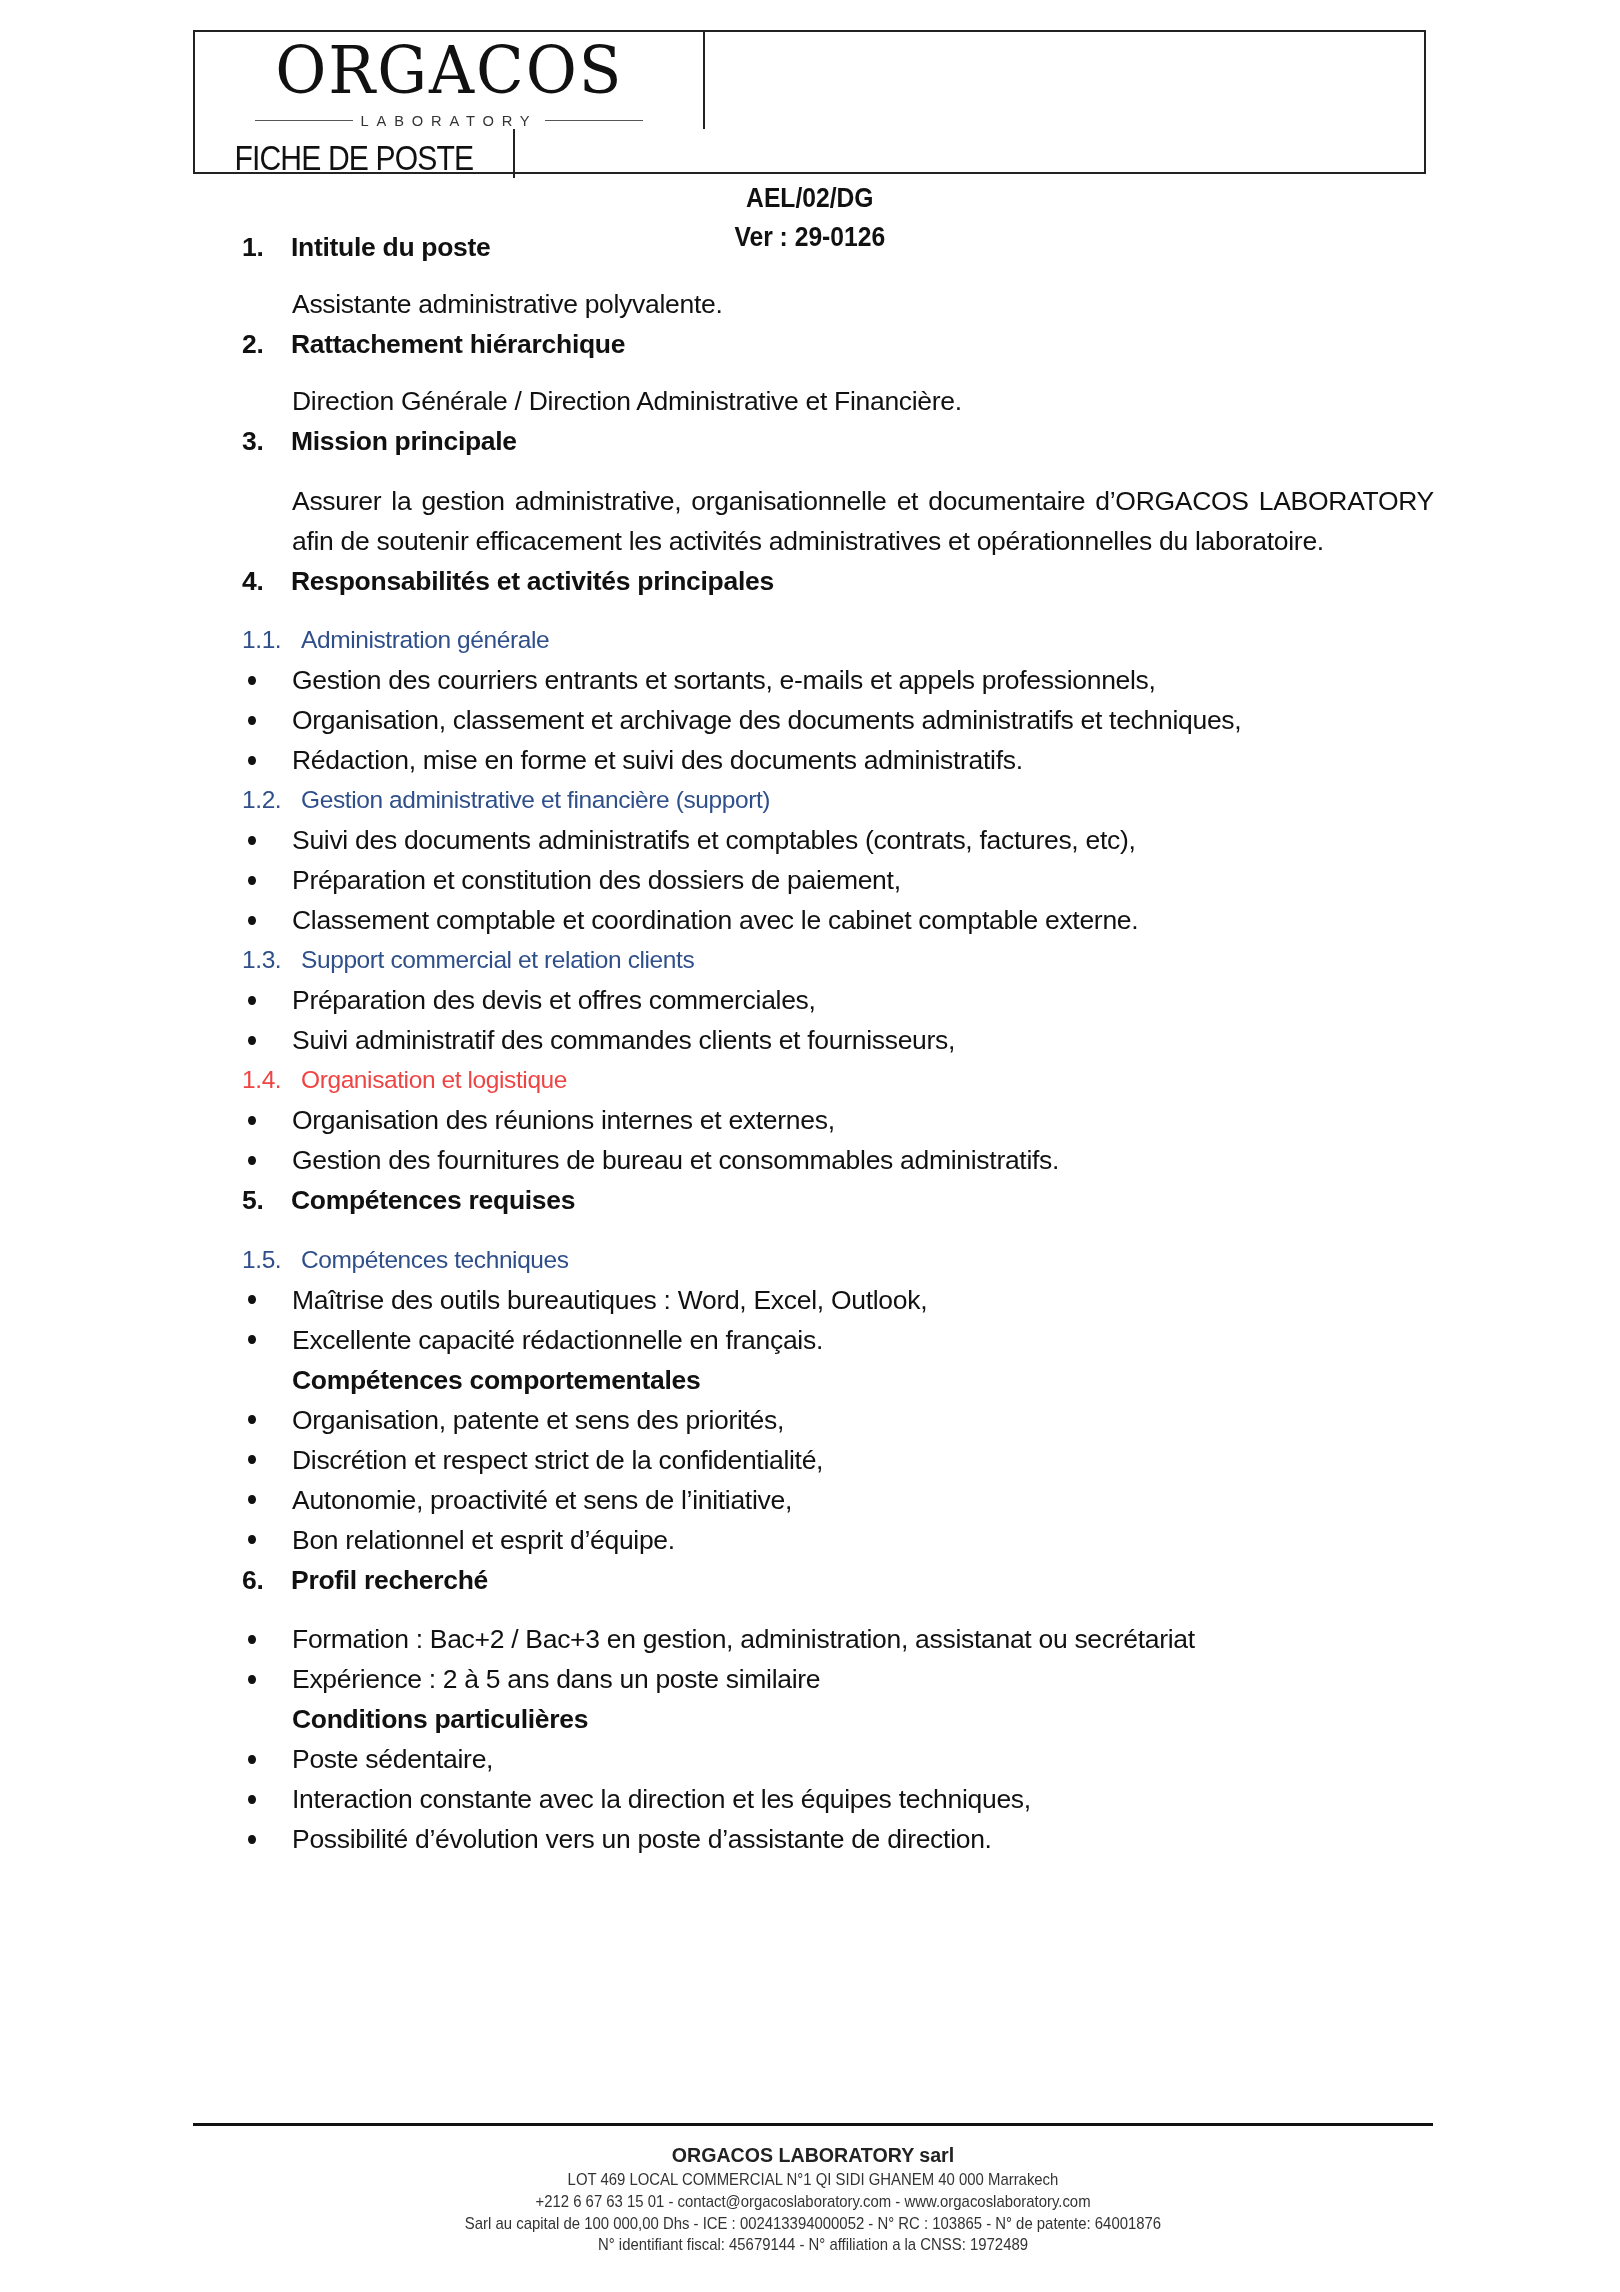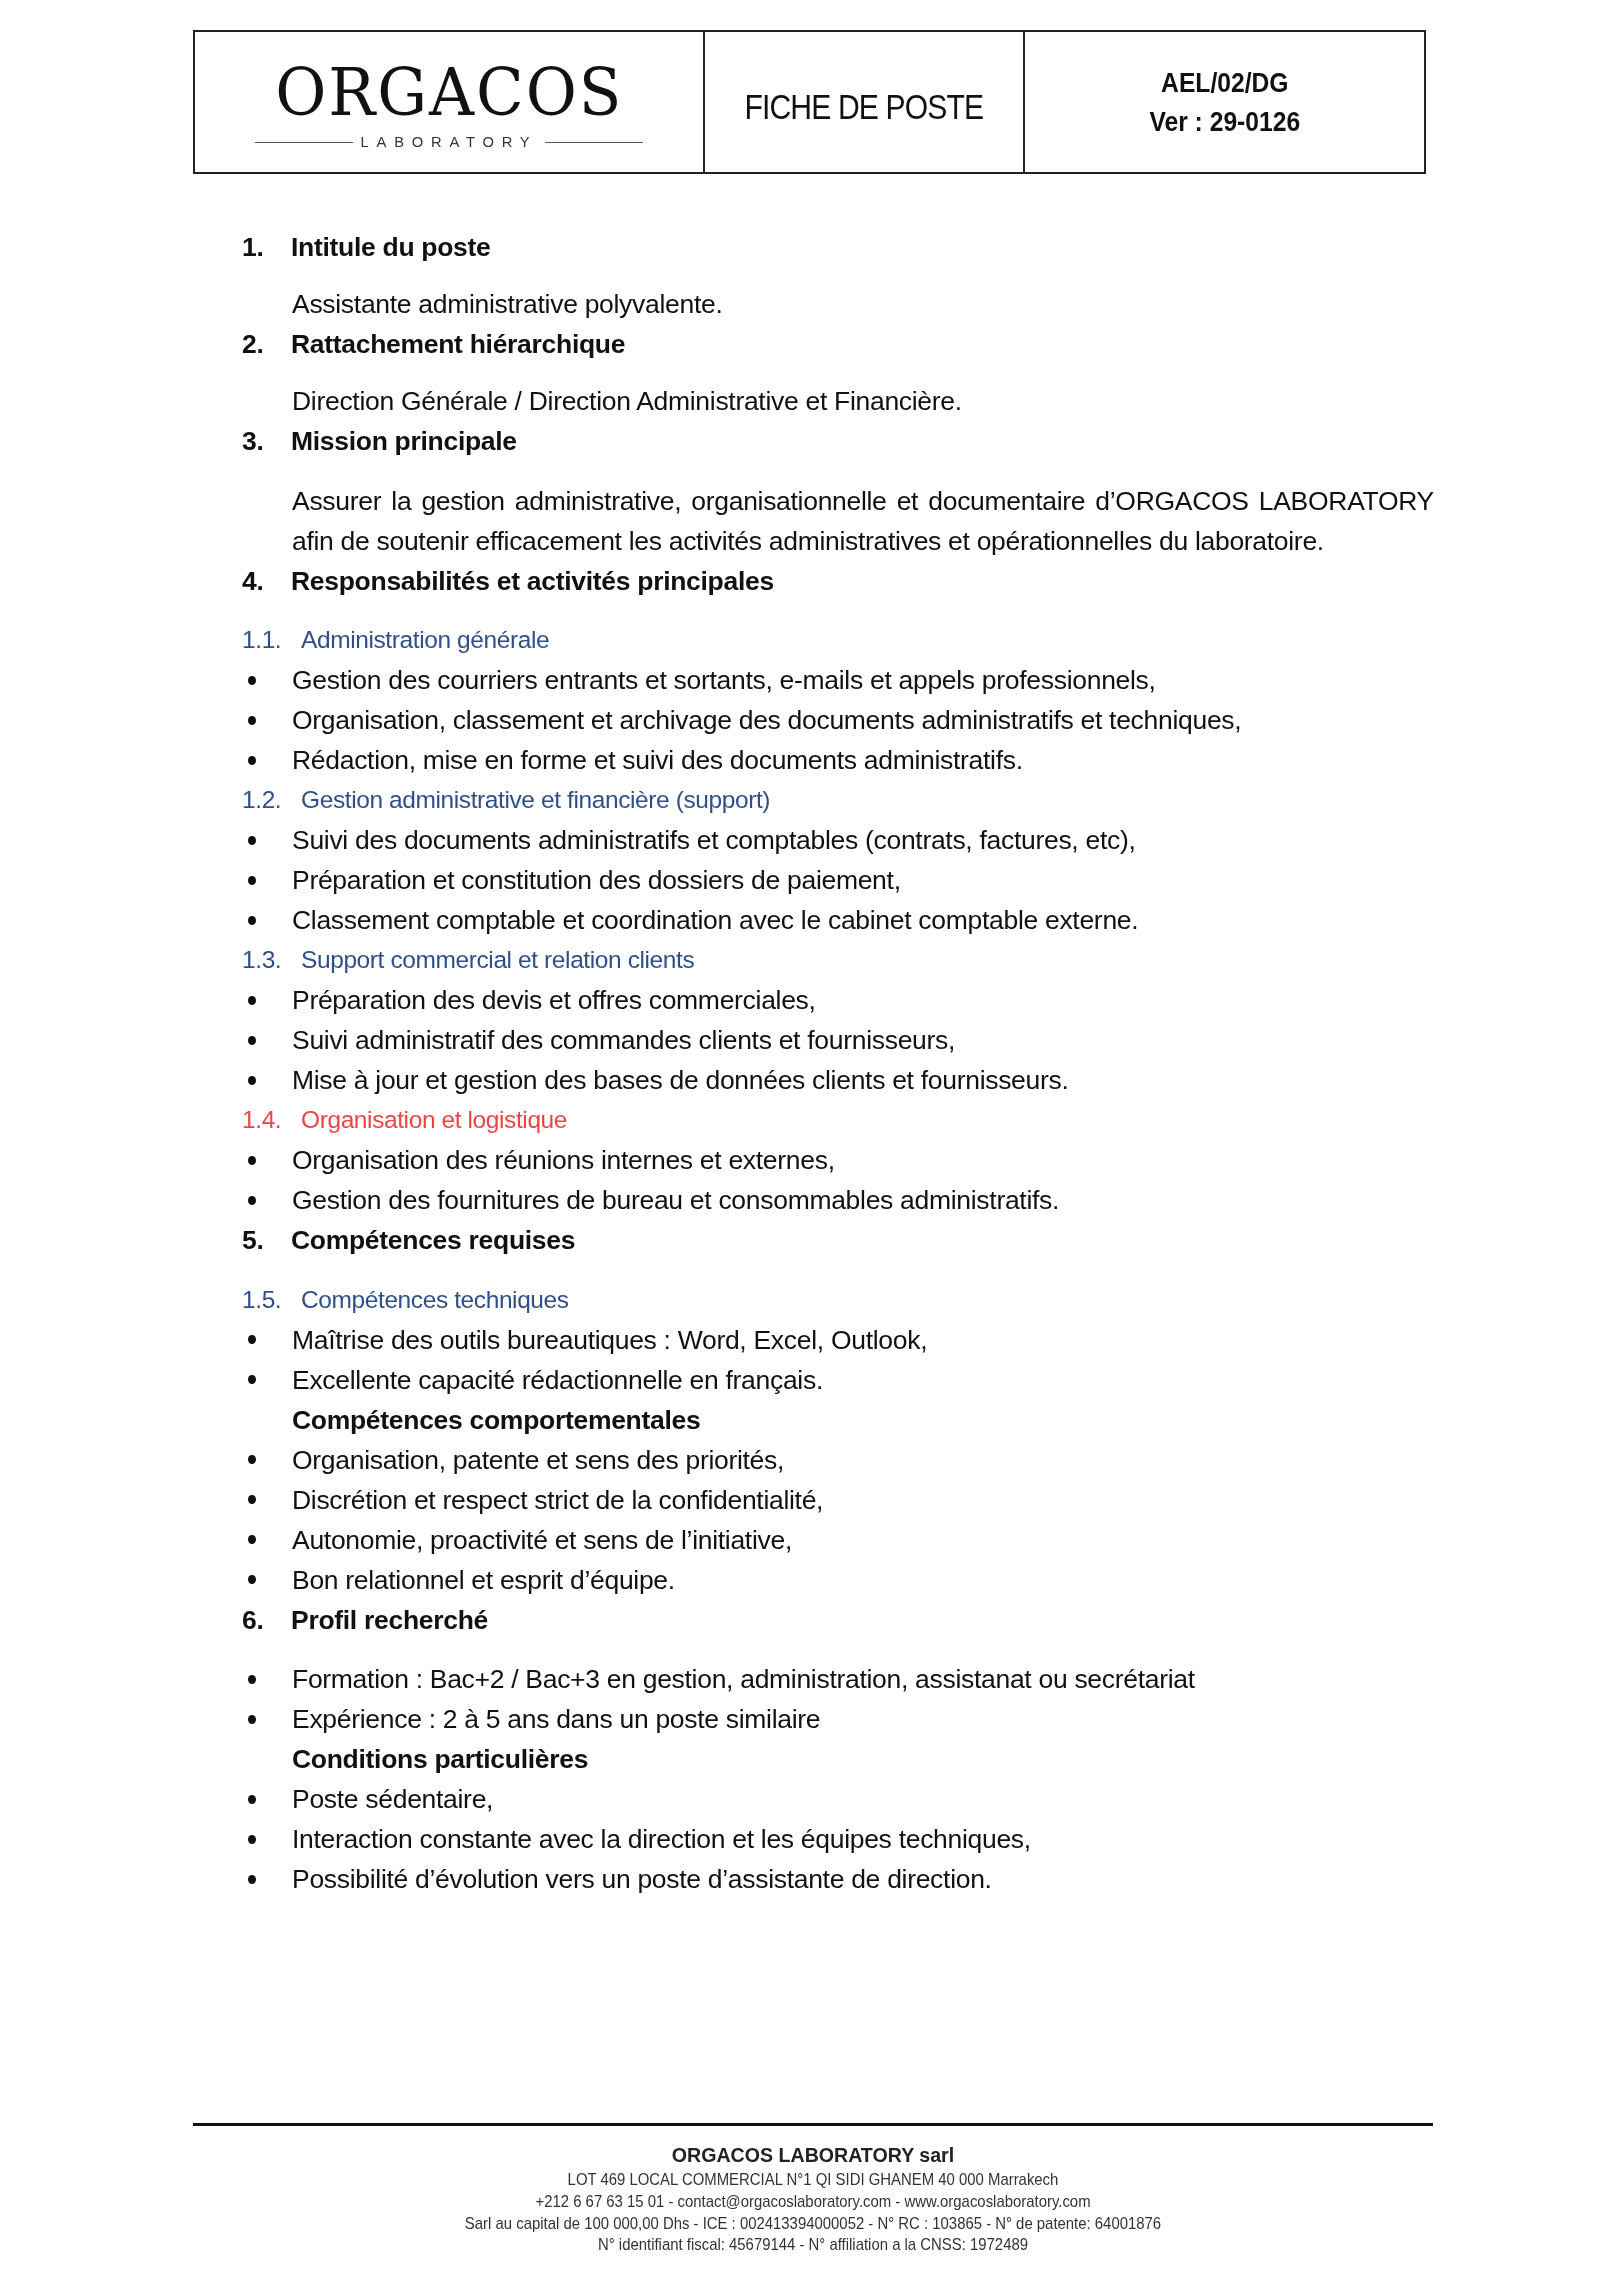--- a/index.html
+++ b/index.html
@@ -17,20 +17,21 @@
     }
     .header-box {
       position: absolute;
       left: 193px;
       top: 30px;
       width: 1233px;
       height: 144px;
       border: 2px solid #222222;
       box-sizing: border-box;
       display: flex;
+      flex-direction: column;
     }
     .hcell {
       box-sizing: border-box;
       display: flex;
       flex-direction: column;
       align-items: center;
       justify-content: center;
     }
     .hcell.logo {
       width: 510px;
@@ -246,21 +247,20 @@
   <div class="row bullet"><span class="dot"></span><span>Suivi des documents administratifs et comptables (contrats, factures, etc),</span></div>
   <div class="row bullet"><span class="dot"></span><span>Préparation et constitution des dossiers de paiement,</span></div>
   <div class="row bullet"><span class="dot"></span><span>Classement comptable et coordination avec le cabinet comptable externe.</span></div>
 
   <div class="row sub-head" style="color: rgb(47, 79, 138);">
     <span class="num">1.3.</span>
     <span>Support commercial et relation clients</span>
   </div>
   <div class="row bullet"><span class="dot"></span><span>Préparation des devis et offres commerciales,</span></div>
   <div class="row bullet"><span class="dot"></span><span>Suivi administratif des commandes clients et fournisseurs,</span></div>
-  <div class="row bullet"><span class="dot"></span><span>Mise à jour et gestion des bases de données clients et fournisseurs.</span></div>
 
   <div class="row sub-head" style="color: #ef4444;">
     <span class="num">1.4.</span>
     <span>Organisation et logistique</span>
   </div>
   <div class="row bullet"><span class="dot"></span><span>Organisation des réunions internes et externes,</span></div>
   <div class="row bullet"><span class="dot"></span><span>Gestion des fournitures de bureau et consommables administratifs.</span></div>
 
   <div class="row sec-head">
     <span class="num">5.</span>

